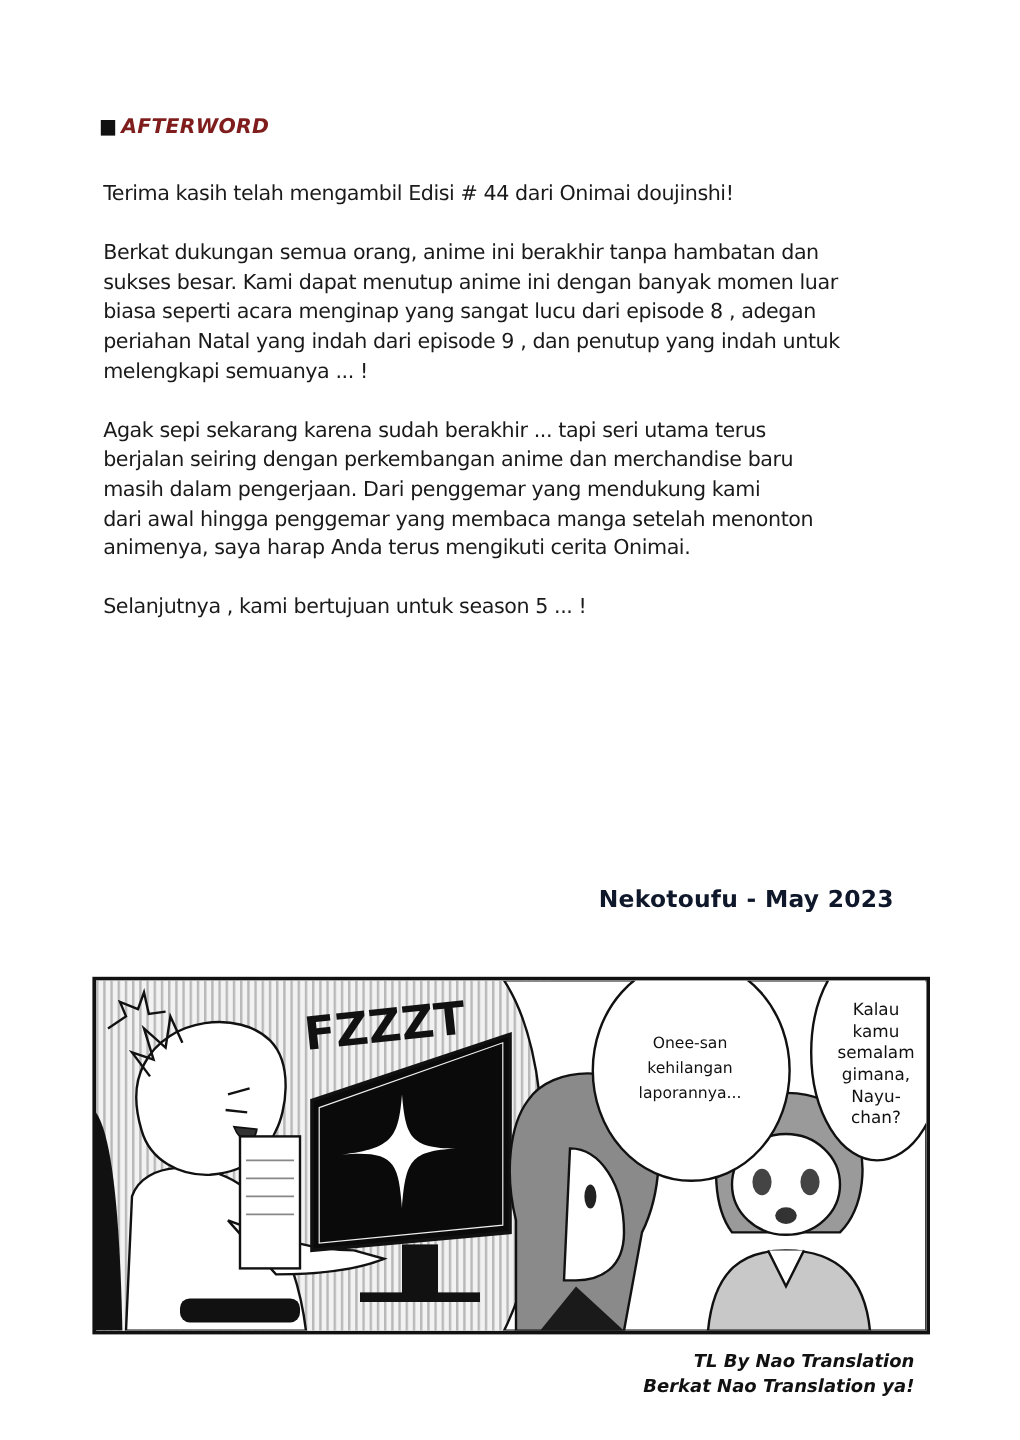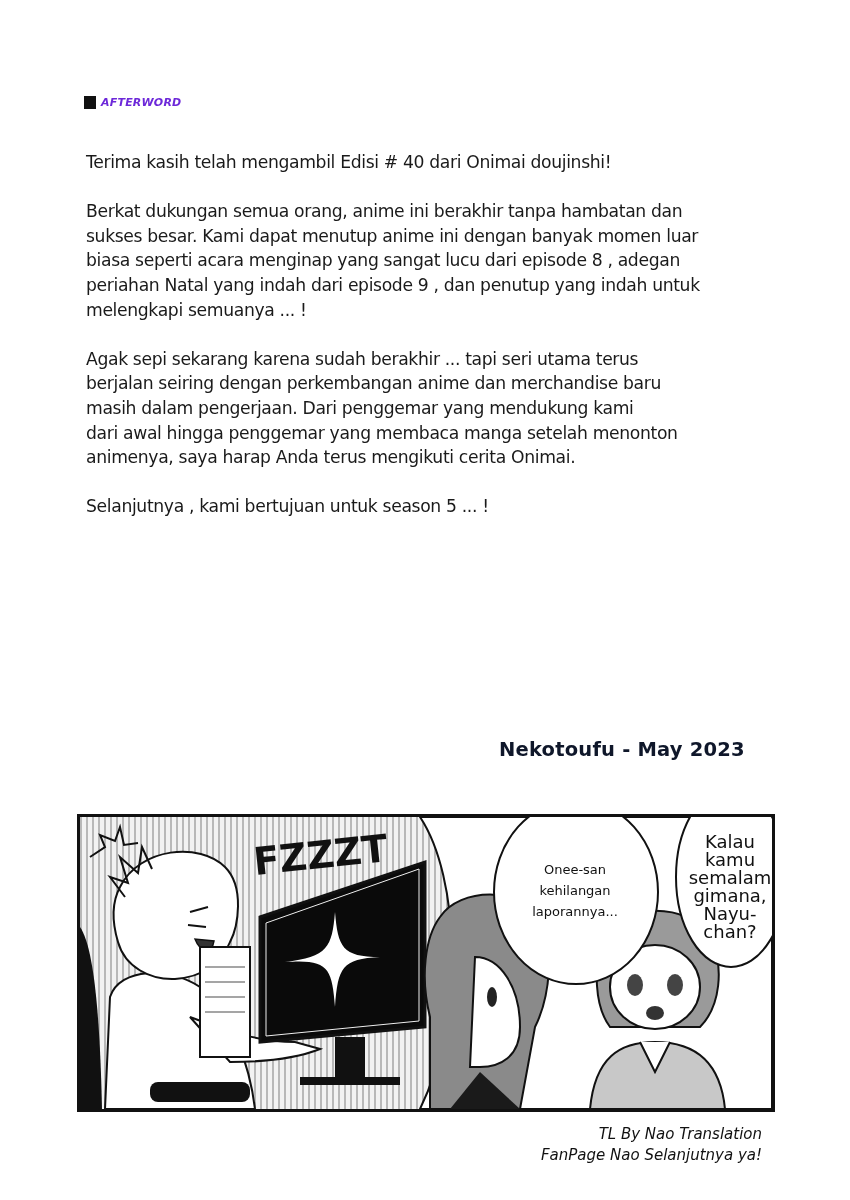--- a/index.html
+++ b/index.html
@@ -2,53 +2,53 @@
 <html><head>
 <meta charset="utf-8">
 <style>
   * { box-sizing: border-box; margin: 0; padding: 0; }
   html, body { width: 850px; height: 1200px; background: #ffffff; overflow: hidden; }
   body { position: relative; font-family: "DejaVu Sans", sans-serif; color: #111; }
 
   .heading { position: absolute; left: 84px; top: 96px; display: flex; align-items: center; }
   .heading .square { width: 12px; height: 13px; background: #111; margin-right: 5px; }
   .heading .title { font-family: "DejaVu Sans", sans-serif; font-weight: bold; font-style: italic;
-    font-size: 11px; letter-spacing: 0.2px; color: #6d28d9; }
+    font-size: 17px; letter-spacing: 0.2px; color: #7f1d1d; }
 
   .body-text { position: absolute; left: 86px; top: 150px; width: 720px;
     font-family: "DejaVu Sans", sans-serif; font-size: 17.2px; line-height: 24.6px; color: #1a1a1a;
     letter-spacing: -0.35px; }
   .para { margin-bottom: 24.6px; white-space: pre-line; }
 
   .signature { position: absolute; left: 499px; top: 738px; font-family: "DejaVu Sans", sans-serif;
     font-weight: bold; font-size: 19.5px; color: #0f172a; letter-spacing: 0.2px; }
 
   .panel { position: absolute; left: 77px; top: 814px; width: 698px; height: 298px;
     border: 3px solid #111; background: #fff; overflow: hidden; }
   .panel svg { position: absolute; left: 0; top: 0; }
 
   .bubble-text { position: absolute; text-align: center; font-family: "DejaVu Sans", sans-serif;
     color: #111; white-space: pre-line; }
   .bubble1 { left: 420px; top: 42px; width: 150px; font-size: 13px; line-height: 21px; }
-  .bubble2 { left: 604px; top: 16px; width: 92px; font-size: 18px; line-height: 18px; }
+  .bubble2 { left: 604px; top: 16px; width: 92px; font-size: 14px; line-height: 18px; }
 
   .credits { position: absolute; right: 88px; top: 1124px; text-align: right;
-    font-family: "DejaVu Sans", sans-serif; font-weight: normal; font-style: italic;
+    font-family: "DejaVu Sans", sans-serif; font-weight: bold; font-style: italic;
     font-size: 15px; line-height: 21px; color: #111; }
 </style>
 </head>
 <body>
 
 <div class="heading">
   <span class="square"></span>
   <span class="title">AFTERWORD</span>
 </div>
 
 <div class="body-text">
-  <p class="para">Terima kasih telah mengambil Edisi # 40 dari Onimai doujinshi!</p>
+  <p class="para">Terima kasih telah mengambil Edisi # 44 dari Onimai doujinshi!</p>
   <p class="para">Berkat dukungan semua orang, anime ini berakhir tanpa hambatan dan
 sukses besar.  Kami dapat menutup anime ini dengan banyak momen luar
 biasa seperti acara menginap yang sangat lucu dari episode 8 , adegan
 periahan Natal yang indah dari episode 9 , dan penutup yang indah untuk
 melengkapi semuanya ... !</p>
   <p class="para">Agak sepi sekarang karena sudah berakhir ... tapi seri utama terus
 berjalan seiring dengan perkembangan anime dan merchandise baru
 masih dalam pengerjaan.  Dari penggemar yang mendukung kami
 dari awal hingga penggemar yang membaca manga setelah menonton
 animenya, saya harap Anda terus mengikuti cerita Onimai.</p>
@@ -122,14 +122,14 @@
   <div class="bubble-text bubble2">Kalau
 kamu
 semalam
 gimana,
 Nayu-
 chan?</div>
 </div>
 
 <div class="credits">
   <div>TL By Nao Translation</div>
-  <div>FanPage Nao Selanjutnya ya!</div>
+  <div>Berkat Nao Translation ya!</div>
 </div>
 
 </body></html>

